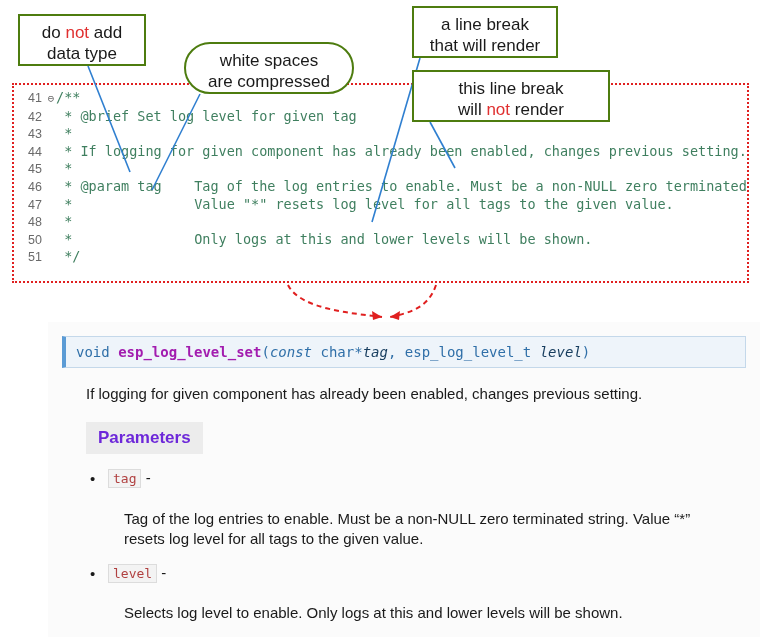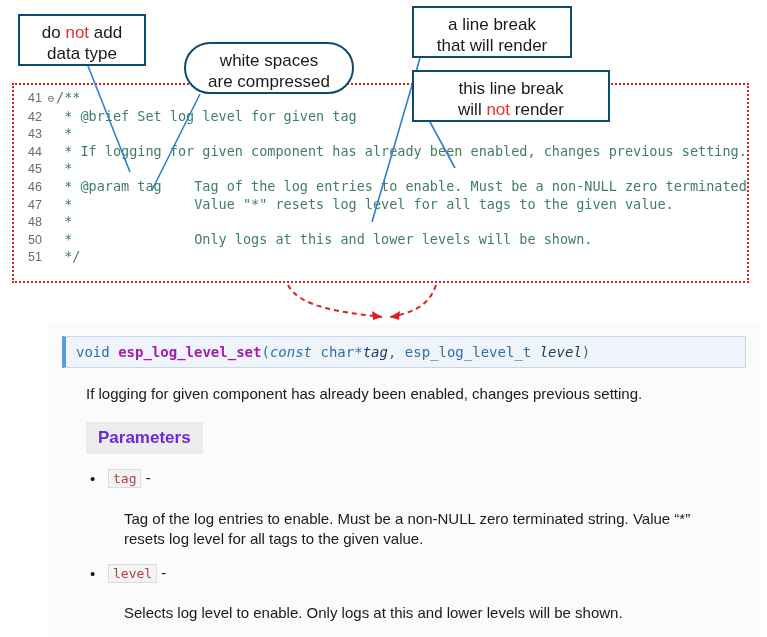--- a/index.html
+++ b/index.html
@@ -11,37 +11,37 @@
     width: 767px;
     height: 637px;
     position: relative;
     font-family: "Liberation Sans", sans-serif;
     overflow: hidden;
   }
 
   
   .callout {
     position: absolute;
-    border: 2px solid #0c4a6e;
+    border: 2px solid #4d7c0f;
     background: #ffffff;
     color: #1a1a1a;
     font-size: 17px;
     line-height: 1.25;
     text-align: center;
     padding: 6px 10px;
     box-sizing: border-box;
     z-index: 6;
   }
   .callout .hl {
     color: #e03030;
   }
 
   #callout-no-datatype { left: 18px;  top: 14px;  width: 128px; height: 52px; }
   #callout-whitespace  { left: 184px; top: 42px;  width: 170px; height: 52px; border-radius: 26px; }
-  #callout-linebreak-render     { left: 412px; top: 6px;   width: 160px; height: 52px; }
+  #callout-linebreak-render     { left: 412px; top: 6px;   width: 146px; height: 52px; }
   #callout-linebreak-not-render { left: 412px; top: 70px;  width: 198px; height: 52px; }
 
   
   #code-panel {
     position: absolute;
     left: 12px;
     top: 83px;
     width: 737px;
     height: 200px;
     border: 2px dotted #e02020;

